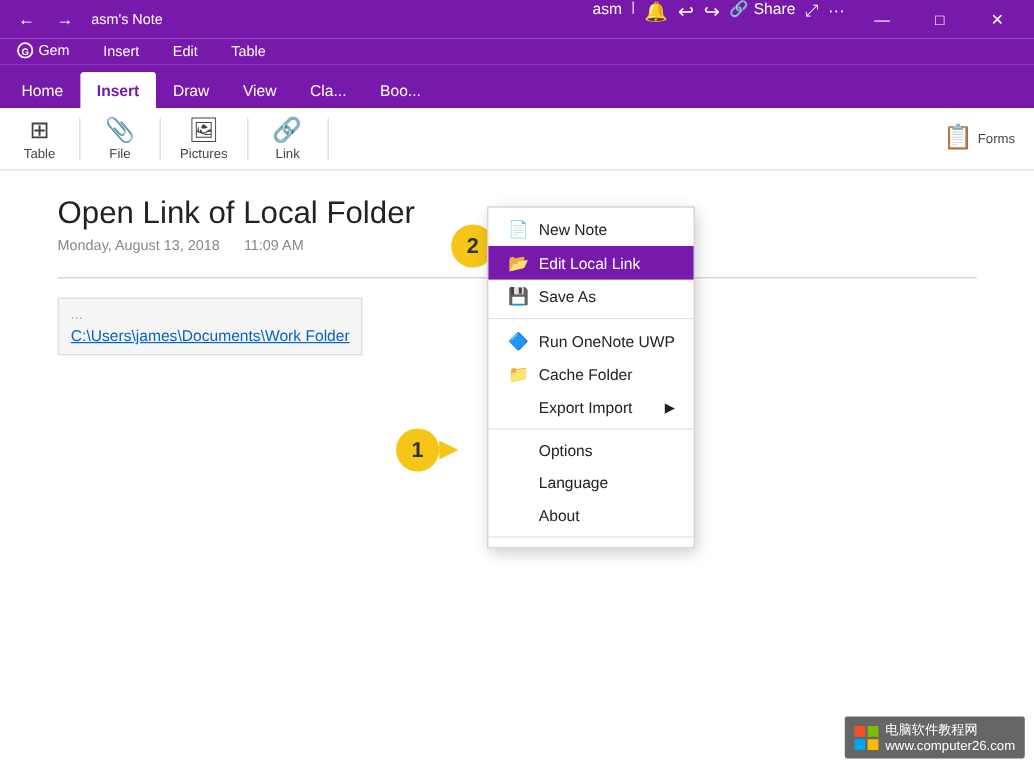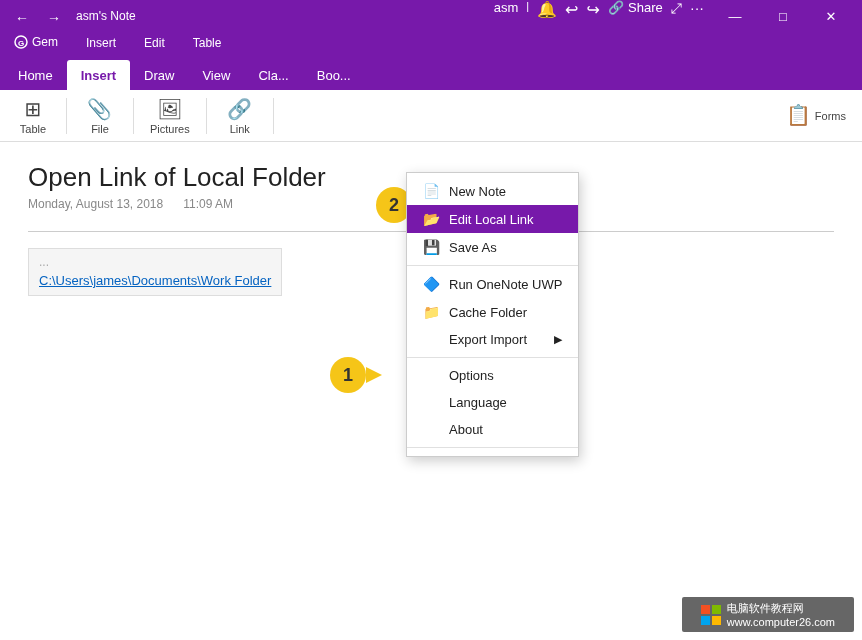--- a/index.html
+++ b/index.html
@@ -155,37 +155,37 @@
       font-size: 18px; font-weight: bold; color: #333;
       left: 376px; top: 45px;
     }
 
     
     .watermark {
       position: absolute;
       bottom: 8px;
       right: 8px;
       background: rgba(0,0,0,0.6);
-      padding: 4px 19px;
+      padding: 4px 8px;
       border-radius: 2px;
       display: flex;
       align-items: center;
       gap: 6px;
     }
     .watermark-text { color: white; font-size: 11px; }
     .windows-logo {
       display: grid; grid-template-columns: 1fr 1fr; gap: 2px;
       width: 20px; height: 20px;
     }
     .win-sq { width: 9px; height: 9px; }
 
     
     .page { display: flex; flex-direction: column; height: 640px; }
     .content-area { display: flex; flex: 1; overflow: hidden; position: relative; }
-    .note-area { flex: 1; padding: 20px 28px; position: relative; }
+    .note-area { flex: 1; padding: 20px 48px; position: relative; }
 
     
     .gem-menubar {
       background: #7719AA;
       height: 22px;
       display: flex;
       align-items: center;
       padding: 0 8px;
       gap: 16px;
     }

